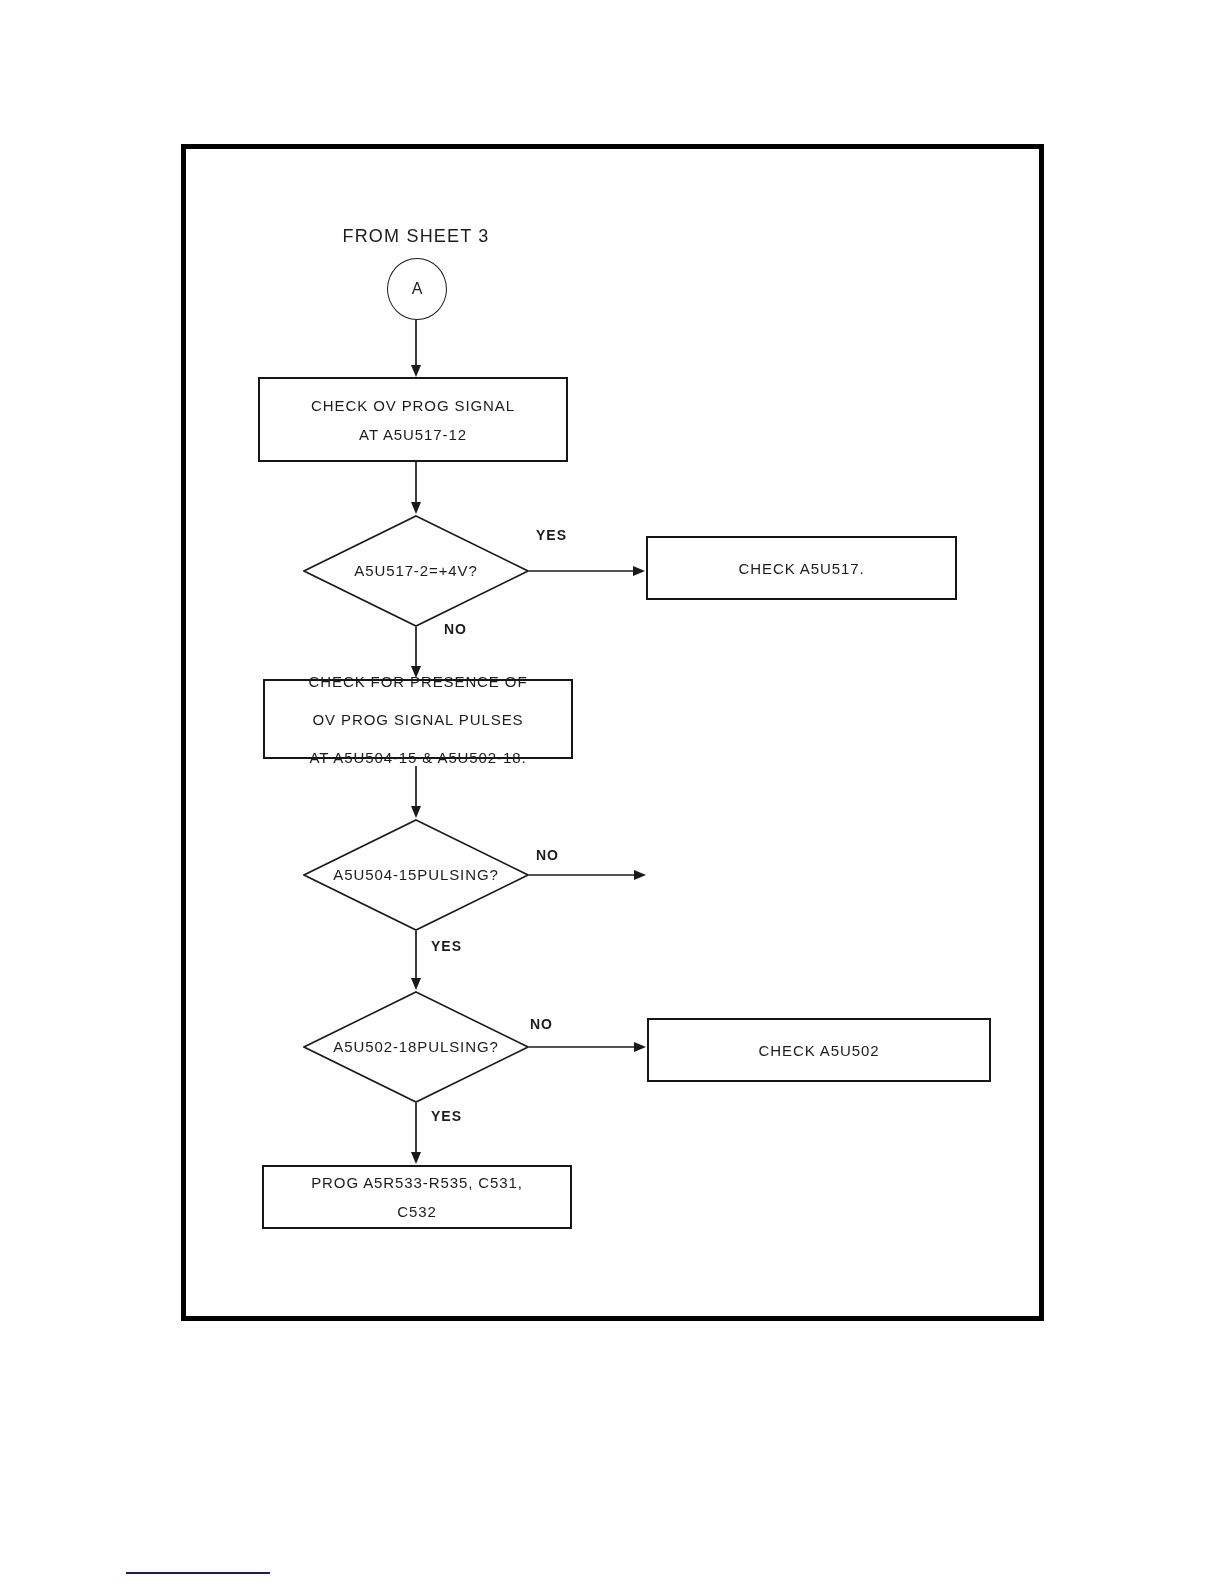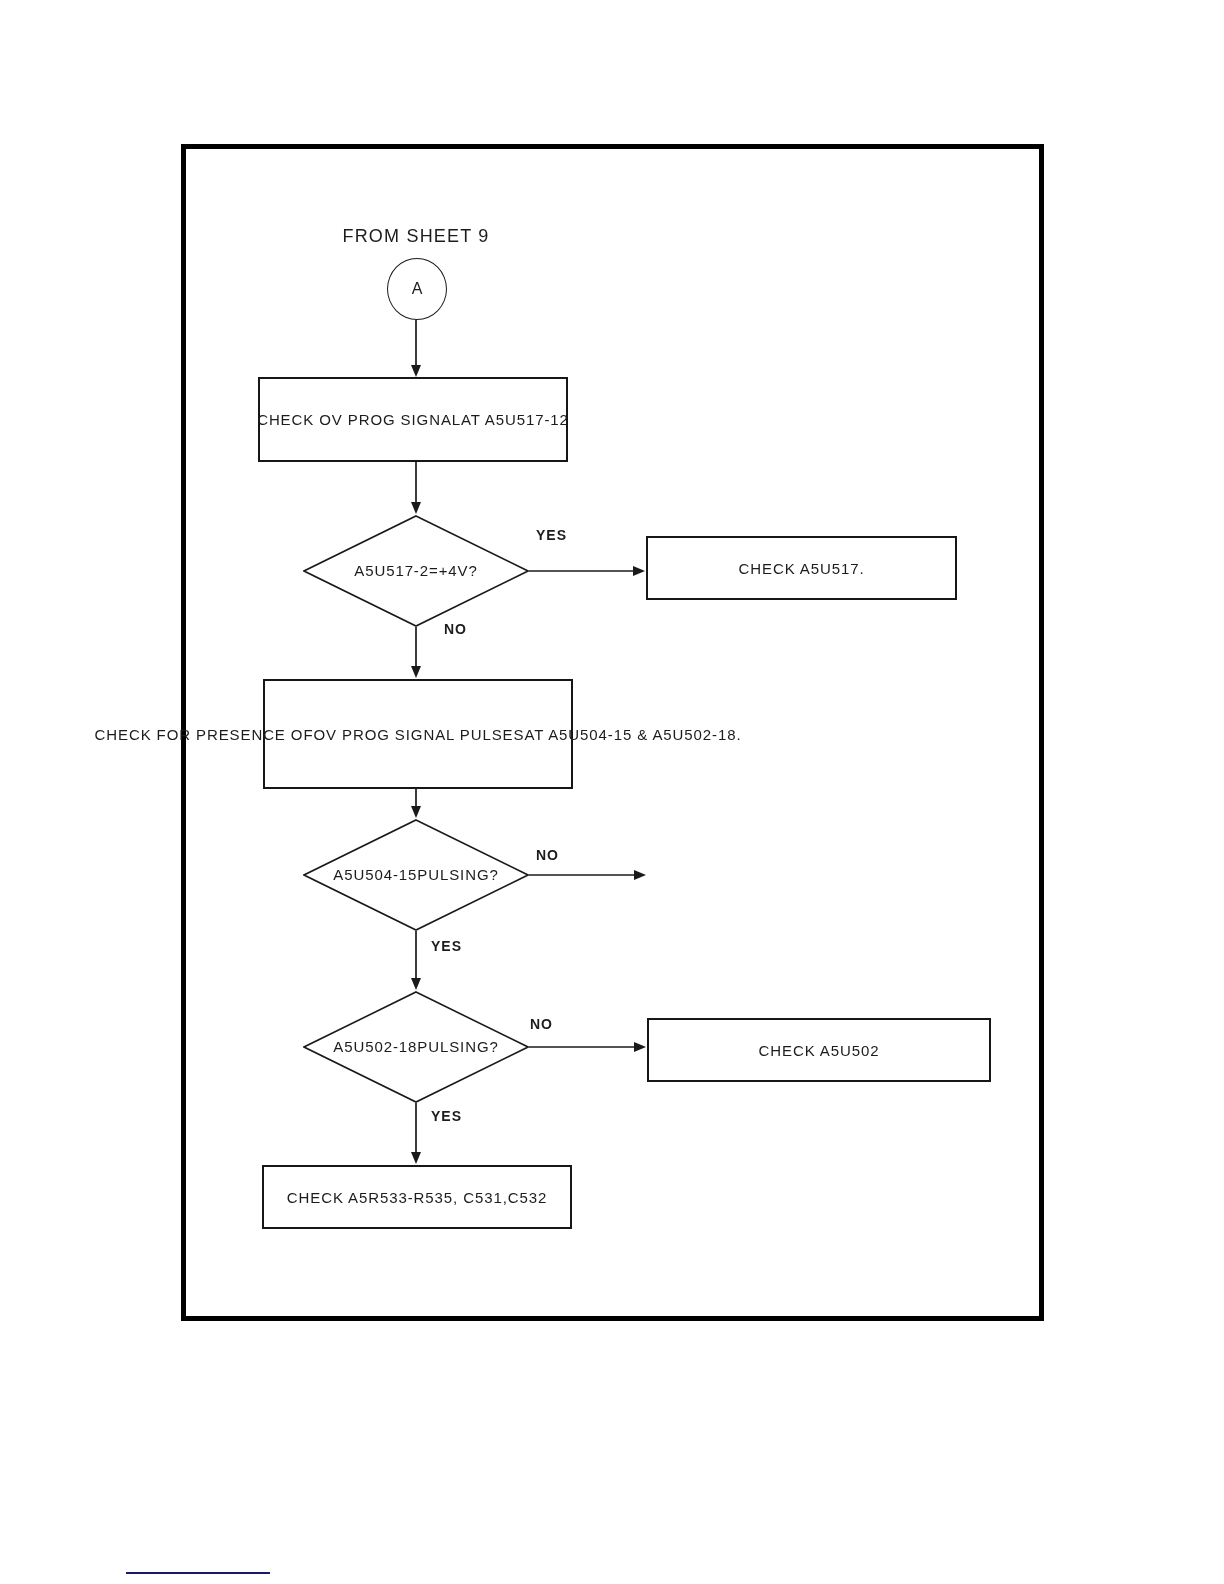--- a/index.html
+++ b/index.html
@@ -49,20 +49,21 @@
     display: flex;
     align-items: center;
     justify-content: center;
     font-size: 16px;
     background: #ffffff;
   }
   .rect-node {
     border: 2px solid #161616;
     background: #ffffff;
     display: flex;
+    flex-direction: column;
     align-items: center;
     justify-content: center;
     text-align: center;
     font-size: 15px;
     letter-spacing: 0.9px;
   }
   .rect-node .tline { line-height: 29px; white-space: nowrap; }
   .rect-node .tline3 { line-height: 25px; white-space: nowrap; }
   .diamond-node {
     background: transparent;
@@ -124,21 +125,21 @@
     <line x1="416" y1="931" x2="416" y2="979"></line>
     <polygon class="arrowhead" points="411,978 421,978 416,990"></polygon>
 
     <line x1="529" y1="1047" x2="635" y2="1047"></line>
     <polygon class="arrowhead" points="634,1042 634,1052 646,1047"></polygon>
 
     <line x1="416" y1="1103" x2="416" y2="1153"></line>
     <polygon class="arrowhead" points="411,1152 421,1152 416,1164"></polygon>
   </svg>
 
-  <div class="node title-label" style="left:336px; top:226px; width:160px;">FROM SHEET 9</div>
+  <div class="node title-label" style="left:336px; top:226px; width:160px;">FROM SHEET 3</div>
 
   <div class="node circle-node" style="left:387px; top:258px; width:60px; height:62px;">
     <span>A</span>
   </div>
 
   <div class="node rect-node" style="left:258px; top:377px; width:310px; height:85px;">
     <div class="tline">CHECK OV PROG SIGNAL</div>
     <div class="tline">AT A5U517-12</div>
   </div>
 
@@ -153,21 +154,21 @@
   </div>
 
   <div class="edge-label" style="left:536px; top:527px;">YES</div>
 
   <div class="edge-label" style="left:444px; top:621px;">NO</div>
 
   <div class="node rect-node" style="left:646px; top:536px; width:311px; height:64px;">
     <div class="tline">CHECK A5U517.</div>
   </div>
 
-  <div class="node rect-node" style="left:263px; top:679px; width:310px; height:110px;">
+  <div class="node rect-node" style="left:263px; top:679px; width:310px; height:80px;gap:13px;">
     <div class="tline3">CHECK FOR PRESENCE OF</div>
     <div class="tline3">OV PROG SIGNAL PULSES</div>
     <div class="tline3">AT A5U504-15 &amp; A5U502-18.</div>
   </div>
 
   <div class="node diamond-node" style="left:303px; top:819px; width:226px; height:112px;">
     <svg width="226" height="112" viewBox="0 0 226 112">
       <polygon points="113,1 225,56 113,111 1,56" fill="#ffffff" stroke="#1a1a1a" stroke-width="1.6"></polygon>
     </svg>
     <div class="diamond-text">
@@ -193,19 +194,19 @@
 
   <div class="edge-label" style="left:530px; top:1016px;">NO</div>
 
   <div class="edge-label" style="left:431px; top:1108px;">YES</div>
 
   <div class="node rect-node" style="left:647px; top:1018px; width:344px; height:64px;">
     <div class="tline">CHECK A5U502</div>
   </div>
 
   <div class="node rect-node" style="left:262px; top:1165px; width:310px; height:64px;">
-    <div class="tline">CHECK A5R533-R535, C531,</div>
+    <div class="tline">PROG A5R533-R535, C531,</div>
     <div class="tline">C532</div>
   </div>
 
   <div class="footer-rule"></div>
 
 </div>
 
 </body></html>

